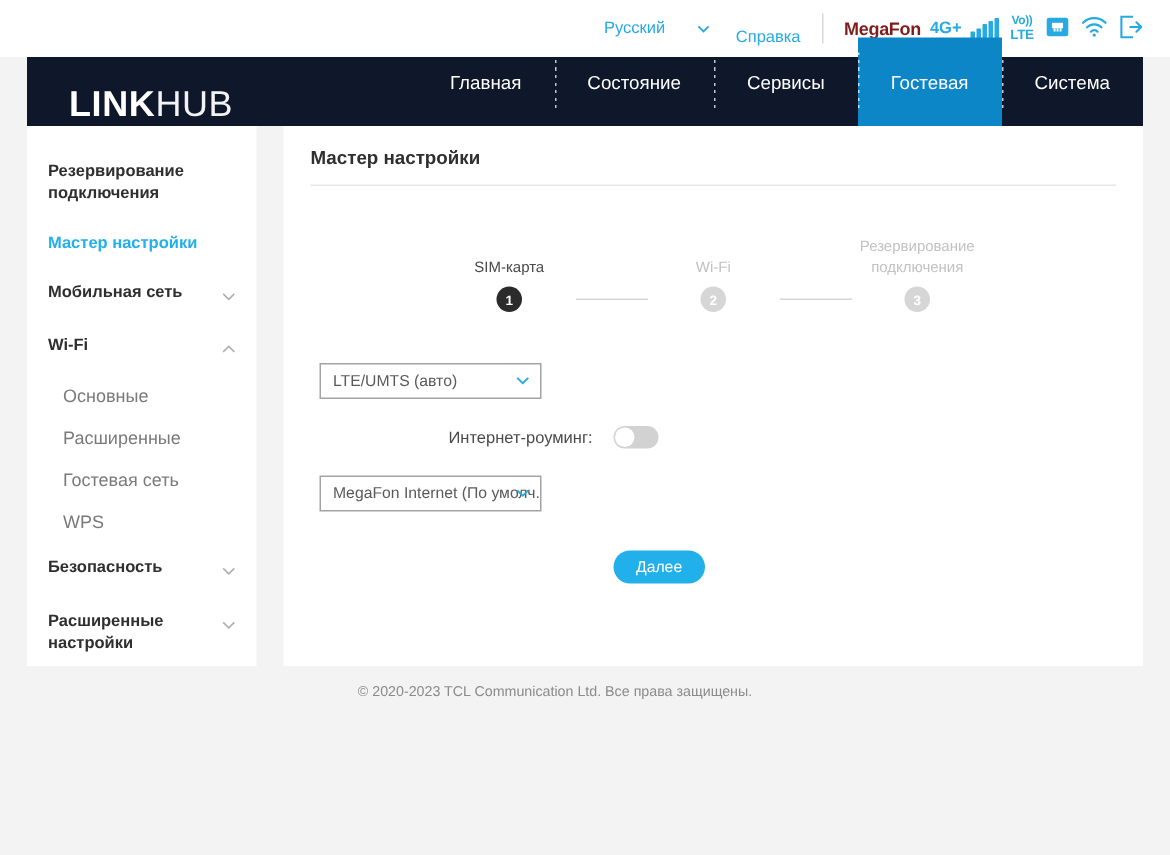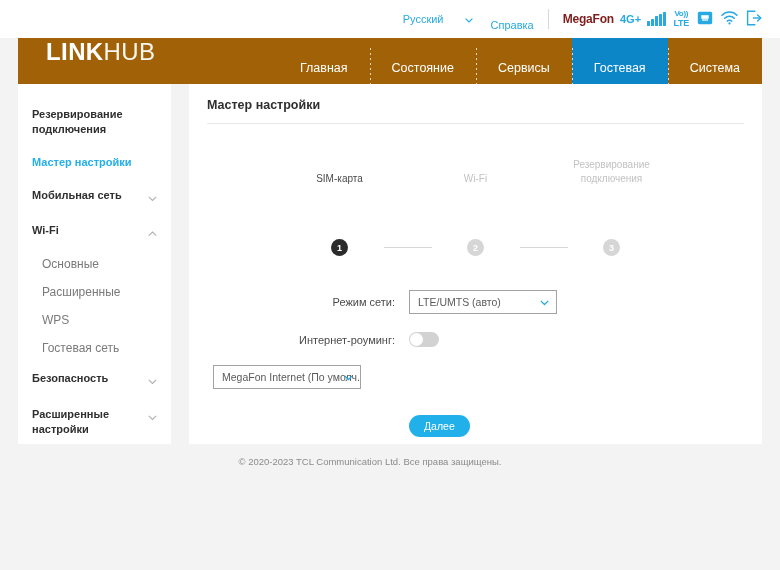--- a/index.html
+++ b/index.html
@@ -117,23 +117,23 @@
   .volte .v2 { font-size: 9px; letter-spacing: -0.3px; margin-top: 1px; }
 
   .icn { display: block; }
 
   
   .navbar {
     position: absolute;
     left: 18px; top: 38px;
     width: 744px;
     height: 46px;
-    background: #a16207;
-    display: flex;
-    align-items: flex-start;
+    background: #0f172a;
+    display: flex;
+    align-items: flex-end;
   }
 
   .logo {
     padding-left: 28px;
     font-size: 24px;
     letter-spacing: 0.4px;
     white-space: nowrap;
     flex: 0 0 auto;
   }
   .logo .bold { color: #ffffff; font-weight: bold; }
@@ -253,21 +253,20 @@
     display: flex;
     align-items: flex-end;
   }
 
   .step {
     flex: 0 0 auto;
     display: flex;
     flex-direction: column;
     align-items: center;
     width: 88px;
-    gap: 48px;
   }
   .step-label {
     font-size: 10px;
     color: #4a4a4a;
     text-align: center;
     line-height: 1.35;
     margin-bottom: 6px;
     white-space: pre-line;
   }
   .step.inactive .step-label { color: #c2c2c2; }
@@ -492,22 +491,22 @@
         <span class="label">Wi-Fi</span>
         <span class="chev">
           <svg width="9" height="6" viewBox="0 0 9 6">
               <path d="M0.8 4.6 L4.5 1.0 L8.2 4.6" stroke="#b0b0b0" stroke-width="1.1" fill="none"></path>
             </svg>
         </span>
       </div>
 
       <div class="side-sub">Основные</div>
       <div class="side-sub">Расширенные</div>
+      <div class="side-sub">Гостевая сеть</div>
       <div class="side-sub">WPS</div>
-      <div class="side-sub">Гостевая сеть</div>
 
       <div class="side-group">
         <span class="label">Безопасность</span>
         <span class="chev">
           <svg width="9" height="6" viewBox="0 0 9 6">
               <path d="M0.8 0.9 L4.5 4.5 L8.2 0.9" stroke="#b0b0b0" stroke-width="1.1" fill="none"></path>
             </svg>
         </span>
       </div>
 
@@ -546,21 +545,20 @@
           <div class="step-label">Резервирование
 подключения</div>
           <div class="step-dot">3</div>
         </div>
 
       </div>
 
       <div class="form">
 
         <div class="frow">
-          <div class="flabel">Режим сети:</div>
           <div class="fselect">
             <span>LTE/UMTS (авто)</span>
             <span class="sel-chev">
               <svg width="9" height="6" viewBox="0 0 9 6">
                   <path d="M0.8 0.9 L4.5 4.5 L8.2 0.9" stroke="#27aae1" stroke-width="1.3" fill="none"></path>
                 </svg>
             </span>
           </div>
         </div>
 

